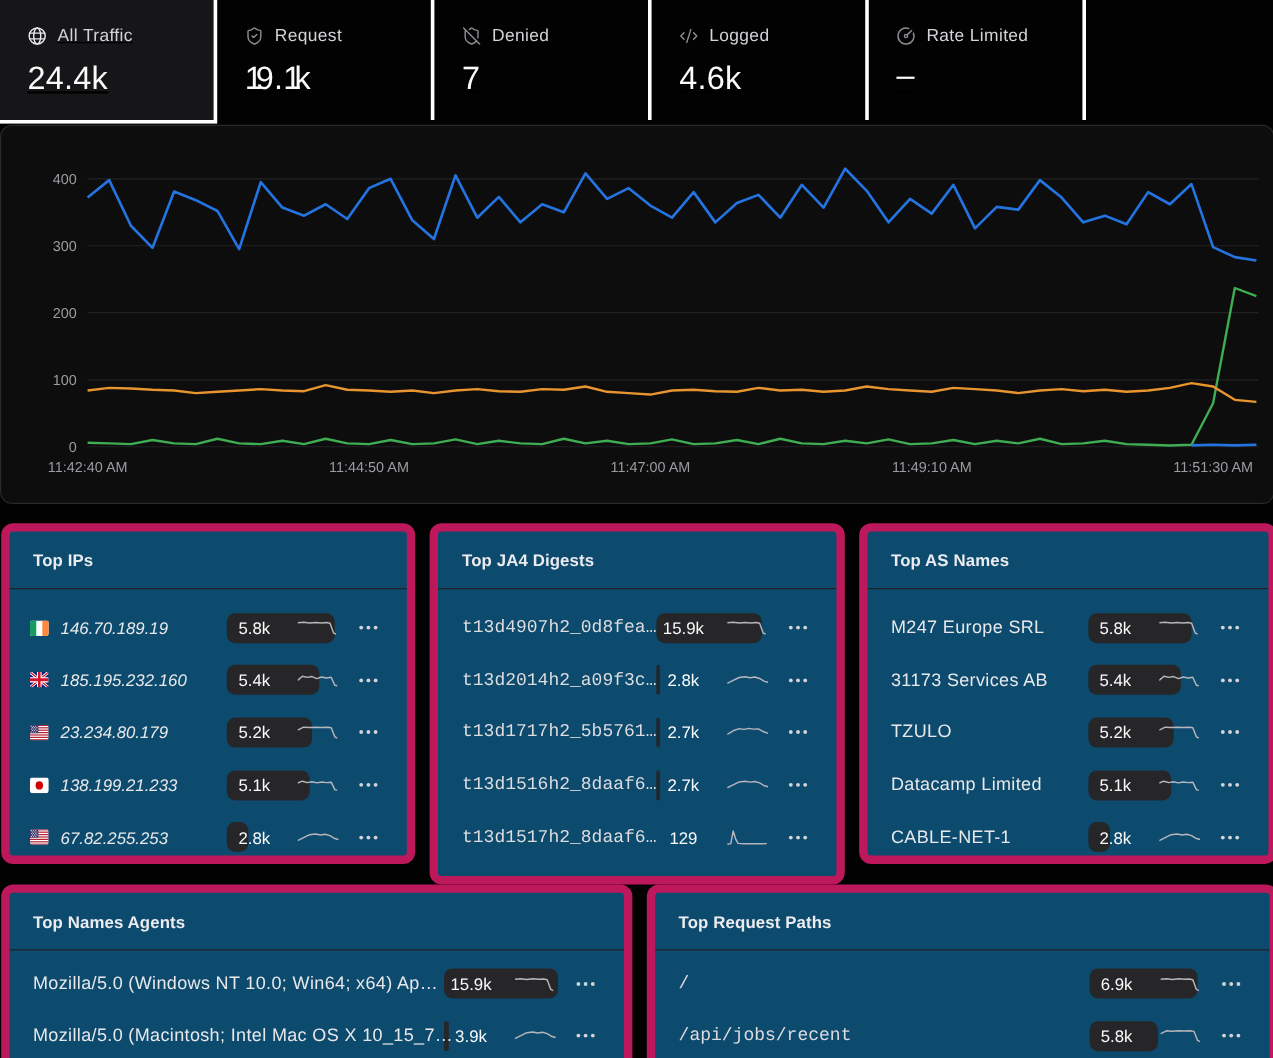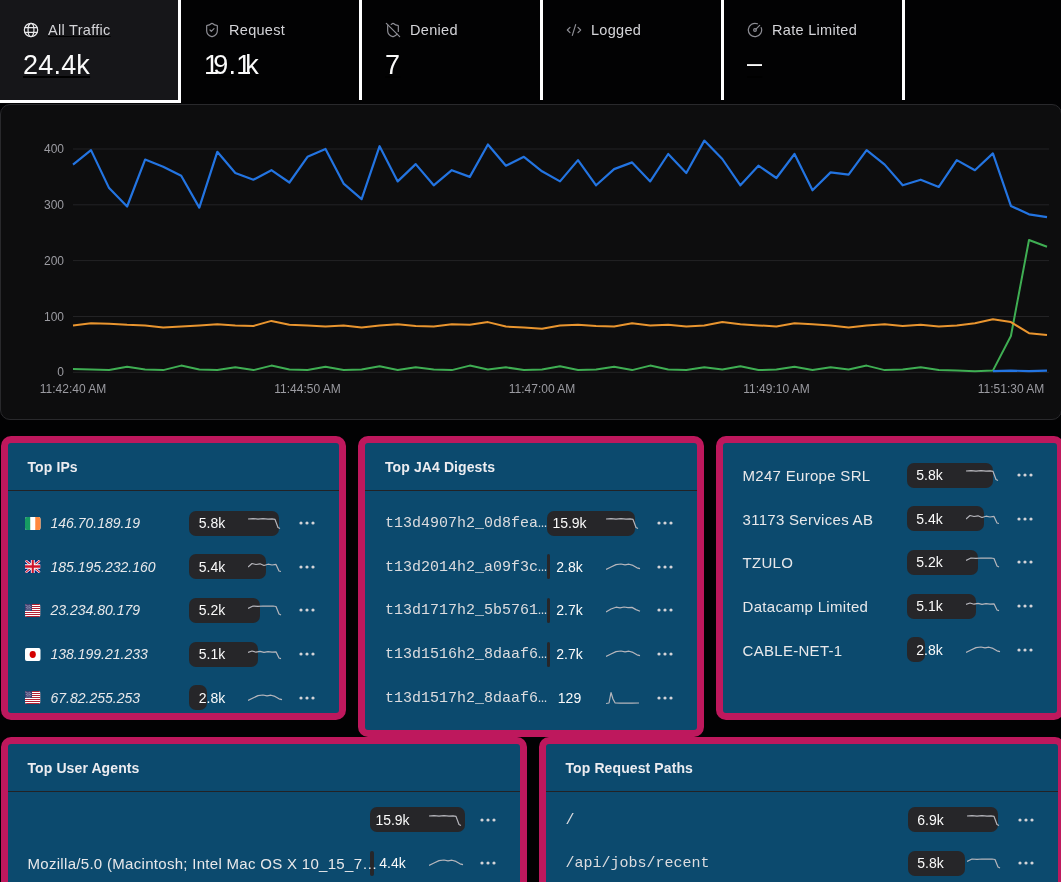--- a/index.html
+++ b/index.html
@@ -74,20 +74,21 @@
     </div>
     <div class="tab">
       <div class="tabhead">
         <svg class="tabicon" width="16" height="16" viewBox="0 0 24 24" fill="none" stroke="#8d8d94" stroke-width="1.8" stroke-linecap="round" stroke-linejoin="round">
           <path d="m18 16 4-4-4-4"></path>
           <path d="m6 8-4 4 4 4"></path>
           <path d="m14.5 4-5 16"></path>
         </svg>
         <span>Logged</span>
       </div>
+      <div class="tabval">4.6k</div>
     </div>
     <div class="tab">
       <div class="tabhead">
         <svg class="tabicon" width="16" height="16" viewBox="0 0 24 24" fill="none" stroke="#8d8d94" stroke-width="1.8" stroke-linecap="round" stroke-linejoin="round">
           <path d="M15.6 2.7a10 10 0 1 0 5.7 5.7"></path>
           <circle cx="12" cy="12" r="2"></circle>
           <path d="M13.4 10.6 19 5"></path>
         </svg>
         <span>Rate Limited</span>
       </div>
@@ -368,20 +369,21 @@
             <circle cx="3" cy="8" r="1.6"></circle>
             <circle cx="9" cy="8" r="1.6"></circle>
             <circle cx="15" cy="8" r="1.6"></circle>
           </g>
         </svg>
         <span class="nm mono">t13d1517h2_8daaf6…</span>
       </div>
     </div>
   </div>
 <div class="card " id="c-as">
+    <div class="chead">Top AS Names</div>
     <div class="crows">
       <div class="row">
         <div class="bar" style="width:86px"></div>
         <div class="val">5.8k</div>
         <svg class="spark" width="38" height="16" viewBox="0 0 38 16">
           <polyline points="0,4 5,3.6 10,4.2 15,3.7 20,4.1 24,3.8 27,4.4 30,12.5 32,13.5" fill="none" stroke="#b6b6bc" stroke-width="1.2" stroke-linejoin="round"></polyline>
         </svg>
         <svg class="dots" width="18" height="16" viewBox="0 0 18 16">
           <g fill="#d4d4d8">
             <circle cx="3" cy="8" r="1.6"></circle>
@@ -447,39 +449,40 @@
             <circle cx="3" cy="8" r="1.6"></circle>
             <circle cx="9" cy="8" r="1.6"></circle>
             <circle cx="15" cy="8" r="1.6"></circle>
           </g>
         </svg>
         <span class="nm w">CABLE-NET-1</span>
       </div>
     </div>
   </div>
 <div class="card " id="c-ua">
-    <div class="chead">Top User Agents</div>
+    <div class="chead">Top Names Agents</div>
     <div class="crows">
       <div class="row">
         <div class="bar" style="width:95px"></div>
         <div class="val">15.9k</div>
         <svg class="spark" width="38" height="16" viewBox="0 0 38 16">
           <polyline points="0,4 5,3.6 10,4.2 15,3.7 20,4.1 24,3.8 27,4.4 30,12.5 32,13.5" fill="none" stroke="#b6b6bc" stroke-width="1.2" stroke-linejoin="round"></polyline>
         </svg>
         <svg class="dots" width="18" height="16" viewBox="0 0 18 16">
           <g fill="#d4d4d8">
             <circle cx="3" cy="8" r="1.6"></circle>
             <circle cx="9" cy="8" r="1.6"></circle>
             <circle cx="15" cy="8" r="1.6"></circle>
           </g>
         </svg>
+        <span class="nm w">Mozilla/5.0 (Windows NT 10.0; Win64; x64) Ap…</span>
       </div>
       <div class="row">
         <div class="bar" style="width:4px"></div>
-        <div class="val">4.4k</div>
+        <div class="val">3.9k</div>
         <svg class="spark" width="38" height="16" viewBox="0 0 38 16">
           <polyline points="0,10.5 5,8.0 10,5.6 15,5.0 19,5.8 23,5.2 27,6.4 31,8.8 34,9.6" fill="none" stroke="#b6b6bc" stroke-width="1.2" stroke-linejoin="round"></polyline>
         </svg>
         <svg class="dots" width="18" height="16" viewBox="0 0 18 16">
           <g fill="#d4d4d8">
             <circle cx="3" cy="8" r="1.6"></circle>
             <circle cx="9" cy="8" r="1.6"></circle>
             <circle cx="15" cy="8" r="1.6"></circle>
           </g>
         </svg>

